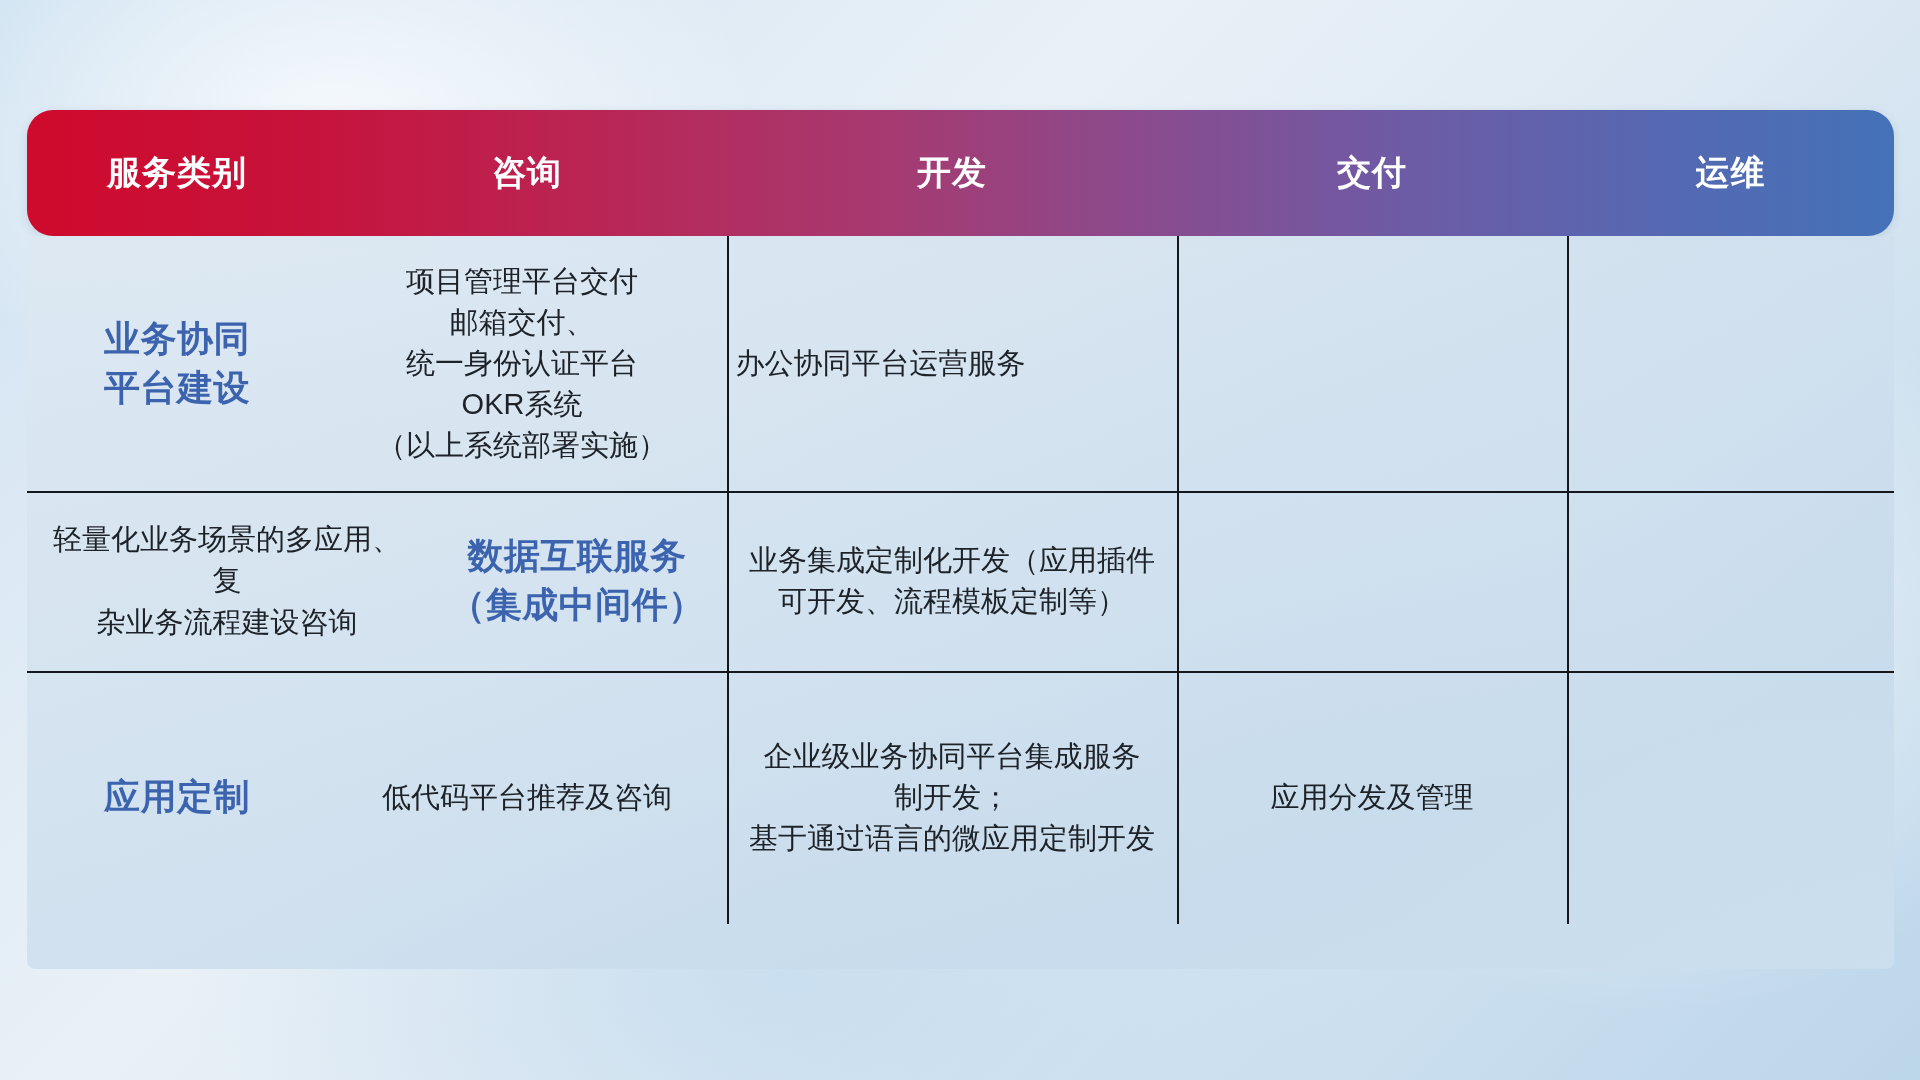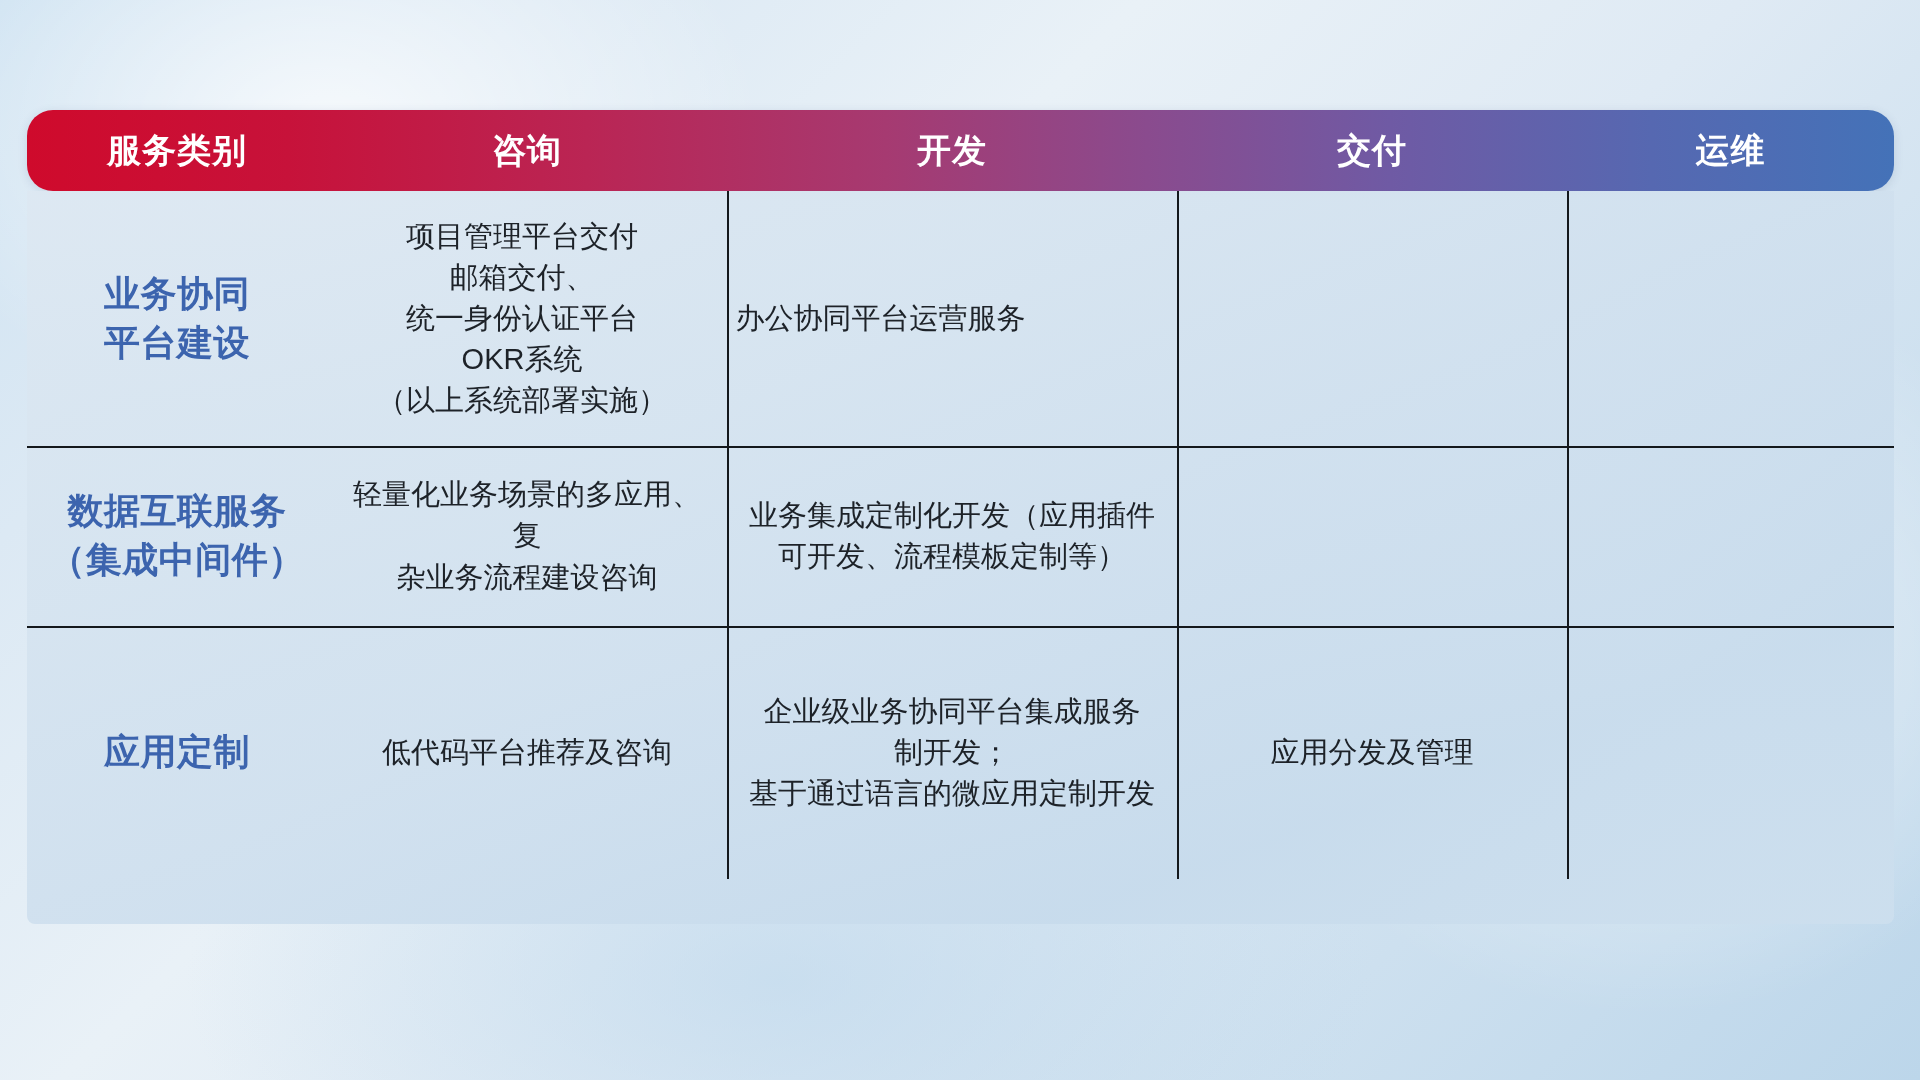--- a/index.html
+++ b/index.html
@@ -16,21 +16,21 @@
     background:radial-gradient(ellipse at center,rgba(255,255,255,.6) 0%,rgba(255,255,255,0) 70%);}
   .bg-glow-c{position:absolute;left:180px;bottom:-220px;width:1200px;height:640px;
     background:radial-gradient(ellipse at center,rgba(190,216,236,.65) 0%,rgba(190,216,236,0) 70%);}
 
   .table-wrap{
     position:absolute;left:27px;top:110px;width:1867px;height:838px;
   }
 
   
   .thead{
-    position:relative;height:81px;border-radius:26px;
+    position:relative;height:126px;border-radius:26px;
     background:linear-gradient(90deg,
        #cf0a2c 0%,
        #c7123a 14%,
        #ba2554 30%,
        #a63a71 46%,
        #8a4b8e 60%,
        #6f5aa4 73%,
        #5668b1 87%,
        #4472b8 100%);
     display:flex;align-items:center;
@@ -125,24 +125,24 @@
 平台建设</div>
       <div class="cell c-3">项目管理平台交付
 邮箱交付、
 统一身份认证平台
 OKR系统
 （以上系统部署实施）</div>
       <div class="cell c-4">办公协同平台运营服务</div>
     </div>
 
     <div class="row row-2">
+      <div class="cell c-1">轻量化业务场景的多应用、复
+杂业务流程建设咨询</div>
       <div class="cell c-0 rowlabel">数据互联服务
 （集成中间件）</div>
-      <div class="cell c-1">轻量化业务场景的多应用、复
-杂业务流程建设咨询</div>
       <div class="cell c-2">业务集成定制化开发（应用插件
 可开发、流程模板定制等）</div>
       <div class="cell c-3"></div>
       <div class="cell c-4"></div>
     </div>
 
     <div class="row row-3">
       <div class="cell c-0 rowlabel">应用定制</div>
       <div class="cell c-1">低代码平台推荐及咨询</div>
       <div class="cell c-2">企业级业务协同平台集成服务

